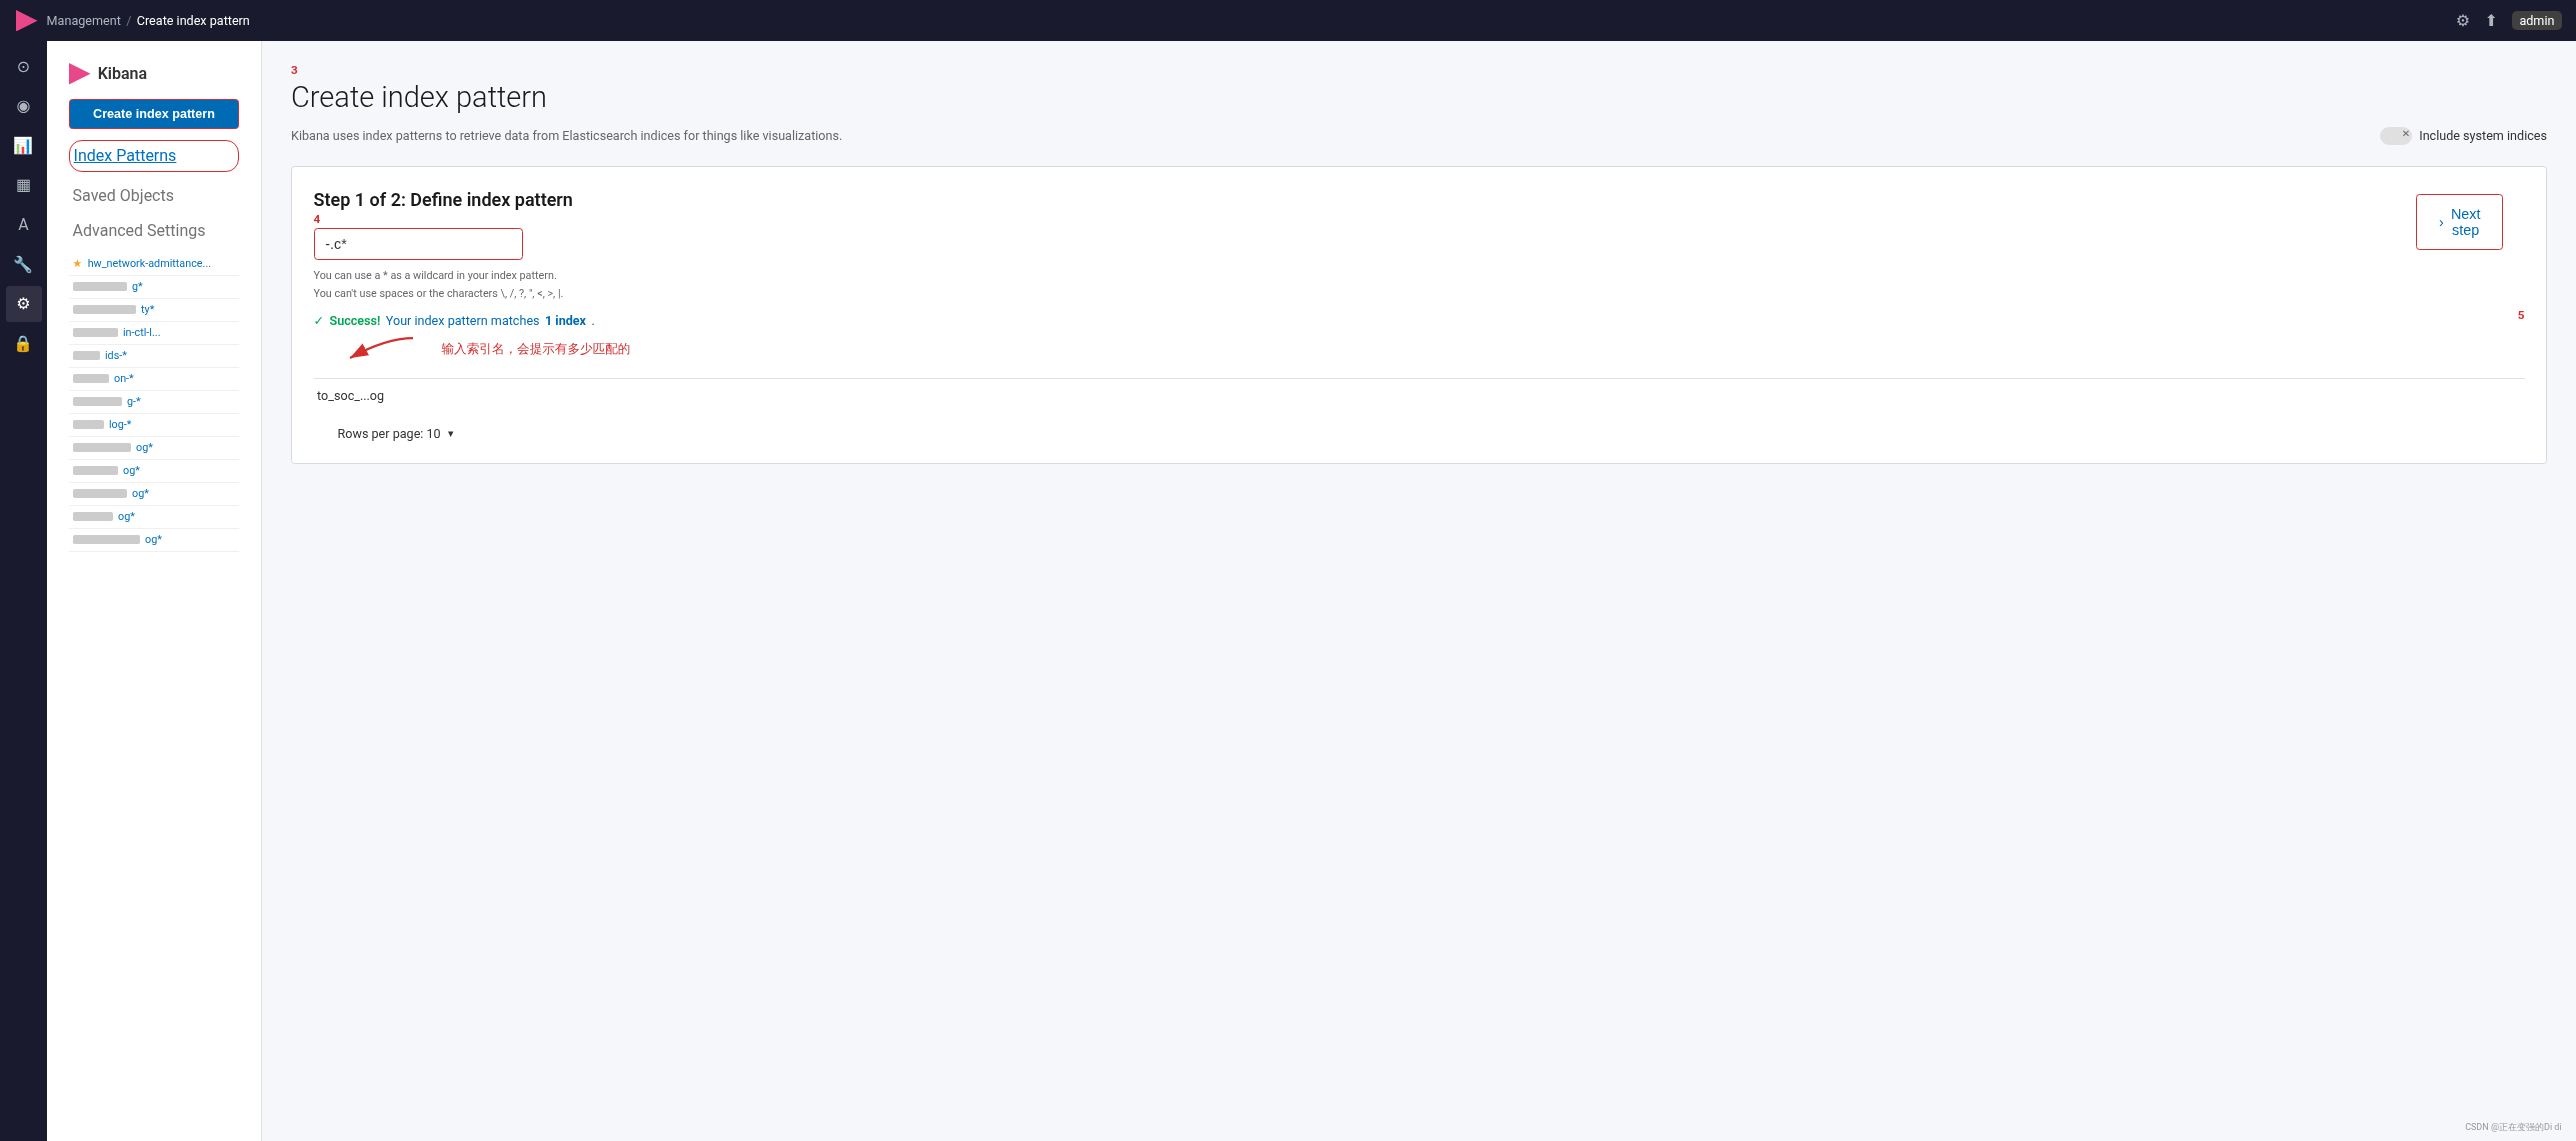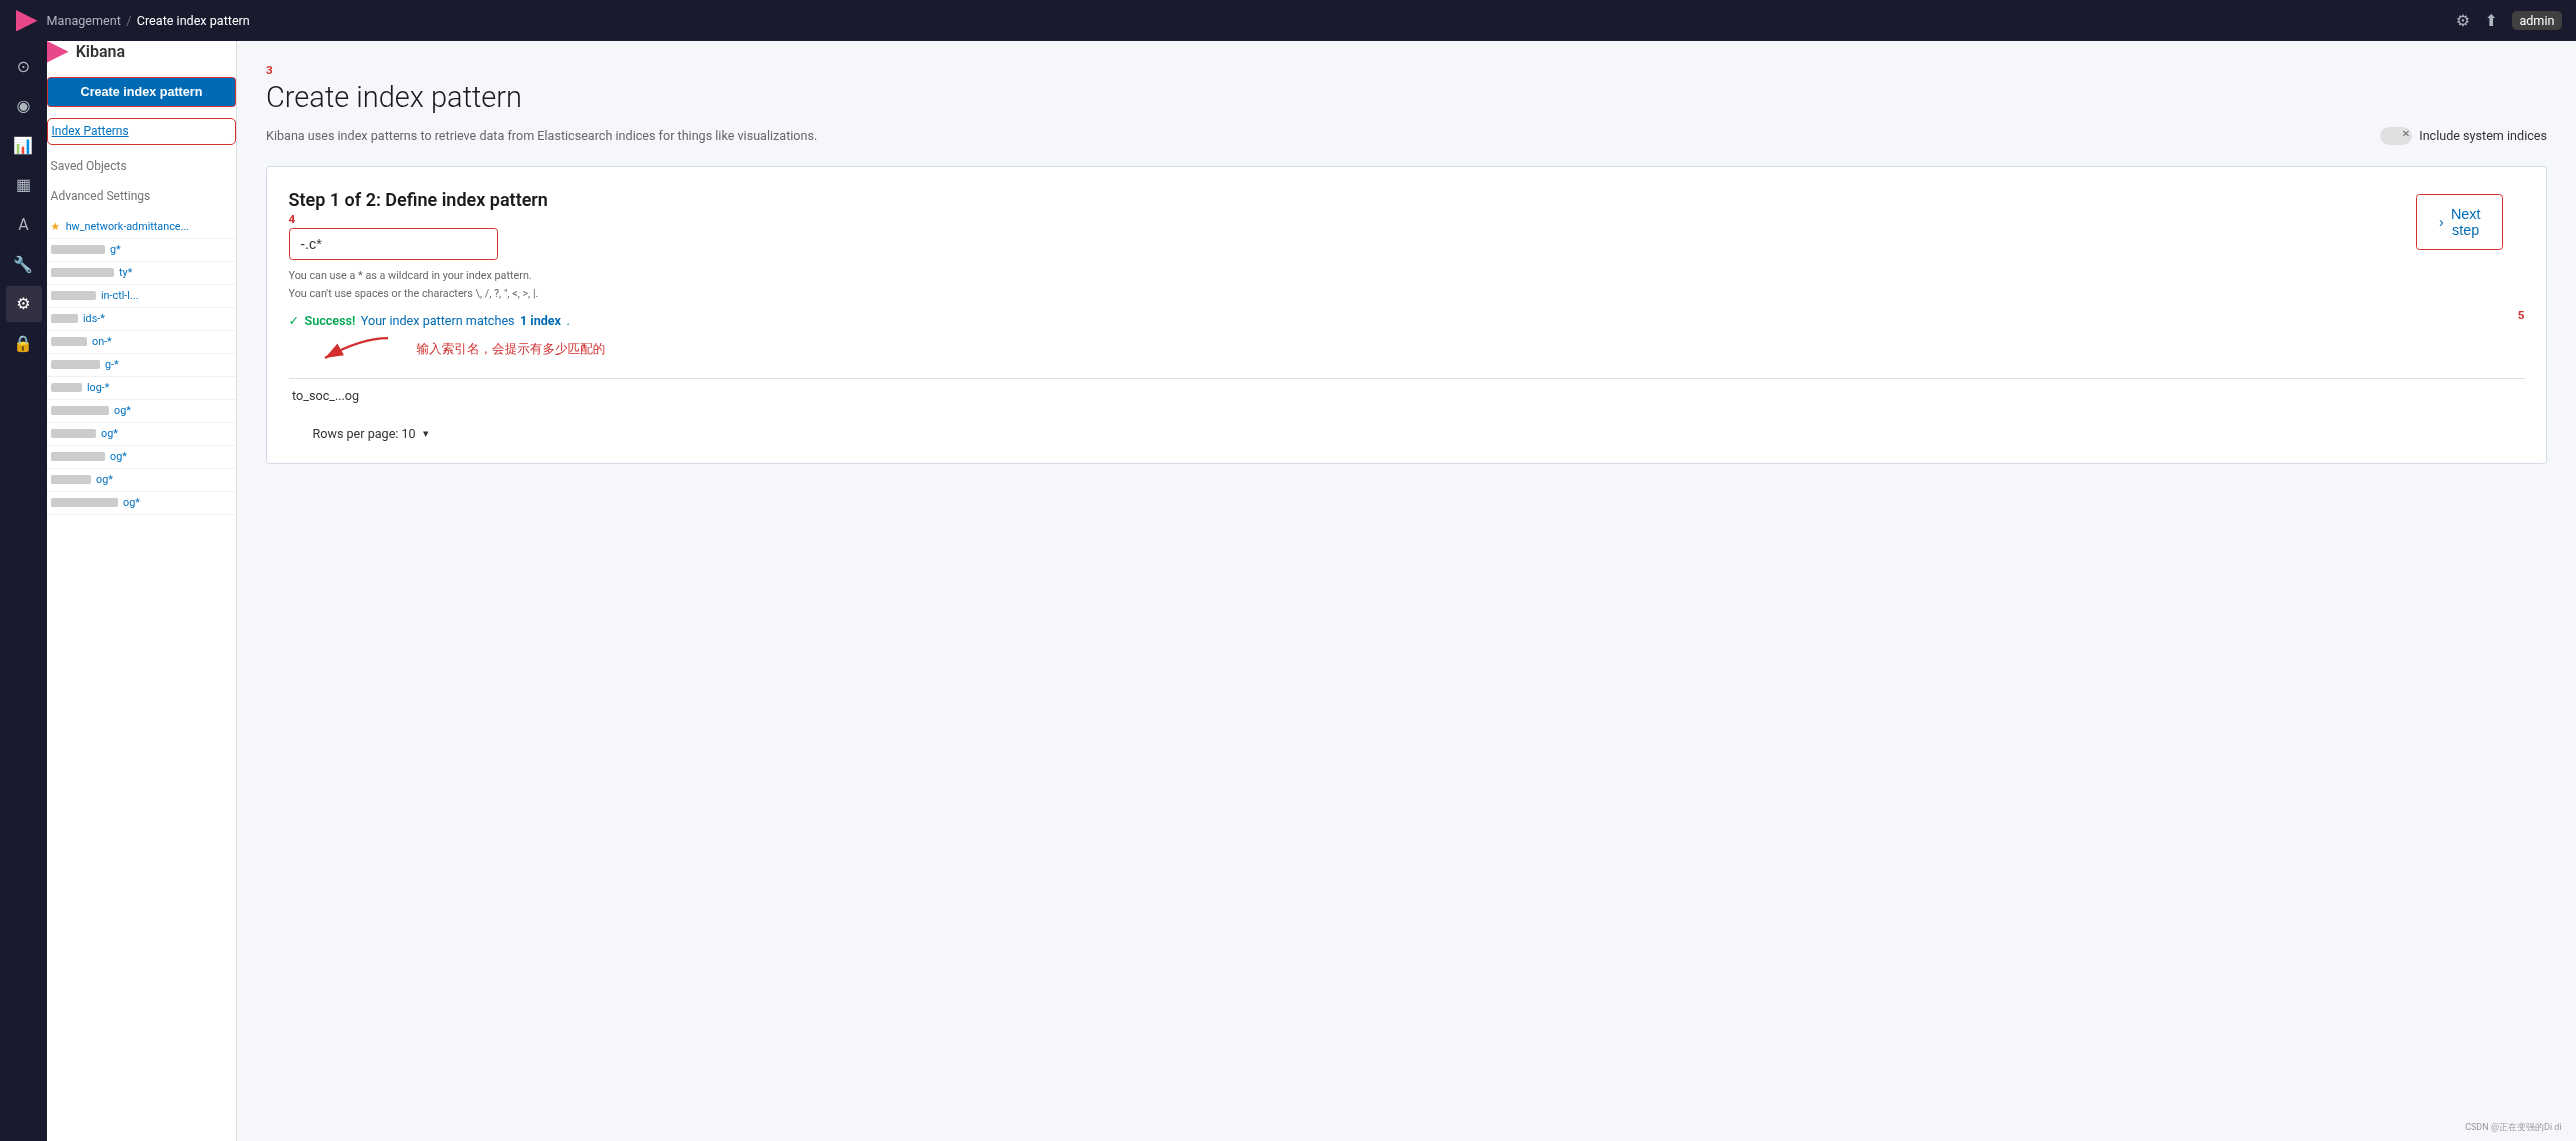--- a/index.html
+++ b/index.html
@@ -70,24 +70,24 @@
       cursor: pointer;
       position: relative;
     }
     .nav-icon.settings-active {
       color: #fff;
       background: rgba(255,255,255,0.1);
     }
 
     
     .sidebar {
-      width: 190px;
+      width: 215px;
       background: #fff;
       border-right: 0.9px solid #e0e0e0;
-      padding: 0;
+      padding: 22px;
       flex-shrink: 0;
       overflow-y: auto;
     }
     .sidebar-logo {
       display: flex;
       align-items: center;
       gap: 7.2px;
       margin-bottom: 14.4px;
     }
     .sidebar-logo-icon { width: 21.5px; height: 21.5px; }
@@ -102,26 +102,26 @@
       border-radius: 3.6px;
       font-size: 12.6px;
       font-weight: 600;
       cursor: pointer;
       text-align: center;
       margin-bottom: 10.8px;
     }
     .sidebar-nav-item {
       display: block;
       padding: 5.4px 3.6px;
-      font-size: 12px;
+      font-size: 16px;
       color: #0071c2;
       text-decoration: underline;
       cursor: pointer;
       border: 1.8px solid #d32f2f;
-      border-radius: 5px;
+      border-radius: 13px;
       margin-bottom: 5.4px;
     }
     .sidebar-nav-item.plain { color: #737373; text-decoration: none; border: none; }
 
     
     .index-list { margin-top: 7.2px; }
     .index-list-item {
       display: flex;
       align-items: center;
       gap: 5.4px;

